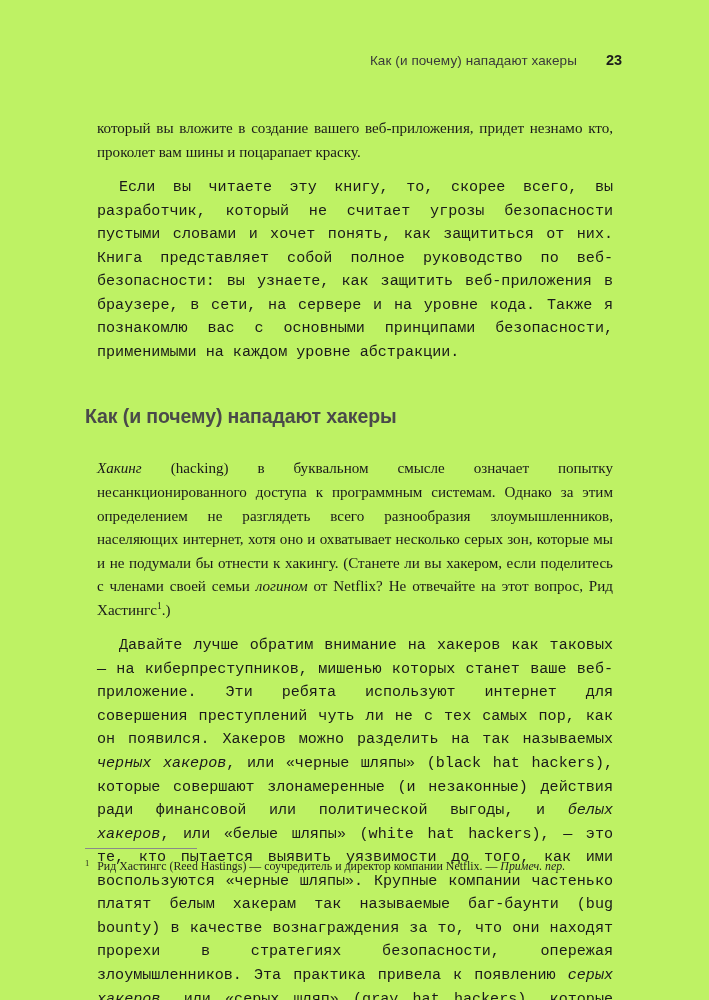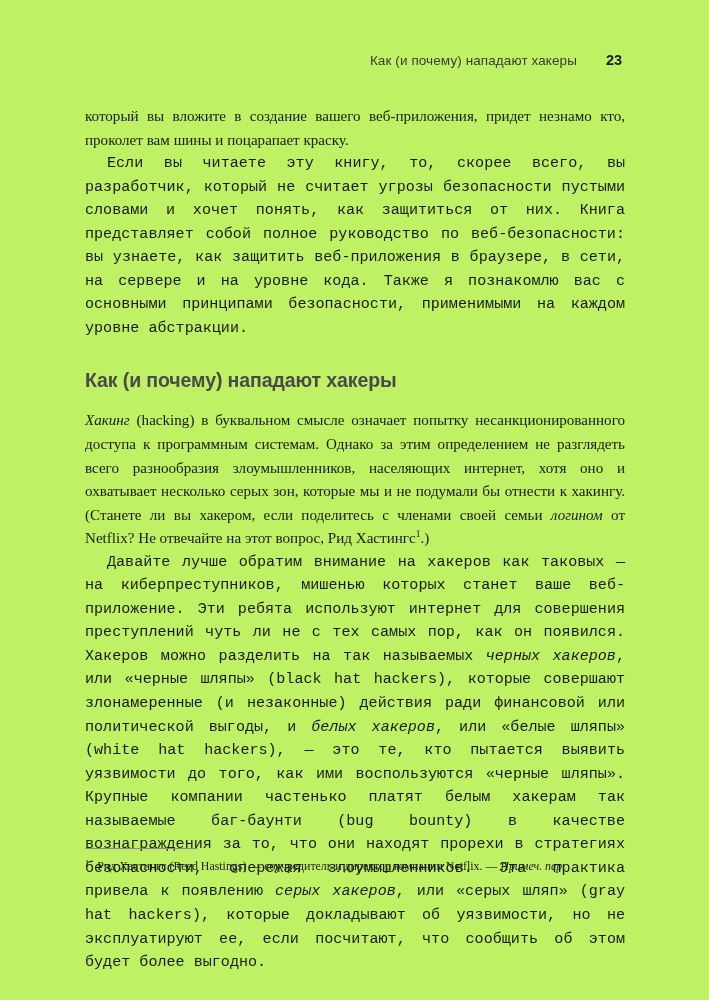--- a/index.html
+++ b/index.html
@@ -55,21 +55,21 @@
 
   
   .textblock {
     position: absolute;
     left: 85px;
     top: 105px;
     width: 540px;
   }
 
   p.body {
-    margin: 0;
+    margin: 12px;
     font-size: 15.1px;
     line-height: 23.55px;
     text-align: justify;
     text-justify: inter-word;
     hyphens: manual;
     color: #1a1a1a;
   }
   p.body.indent { text-indent: 22px; font-family: Liberation Mono, monospace; }
 
   p.body i, p.body em { font-style: italic; }

